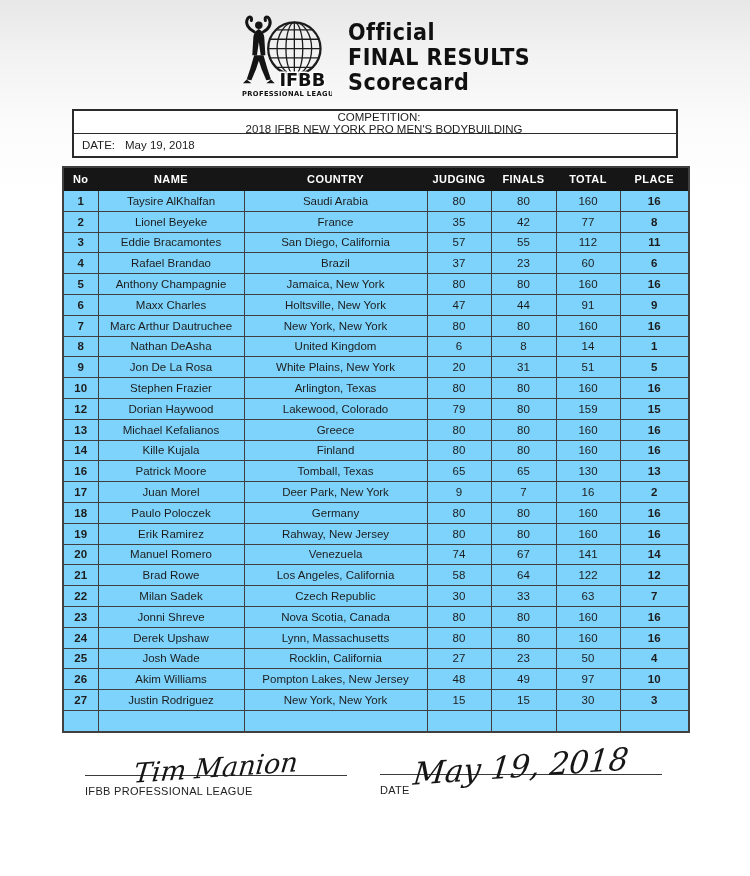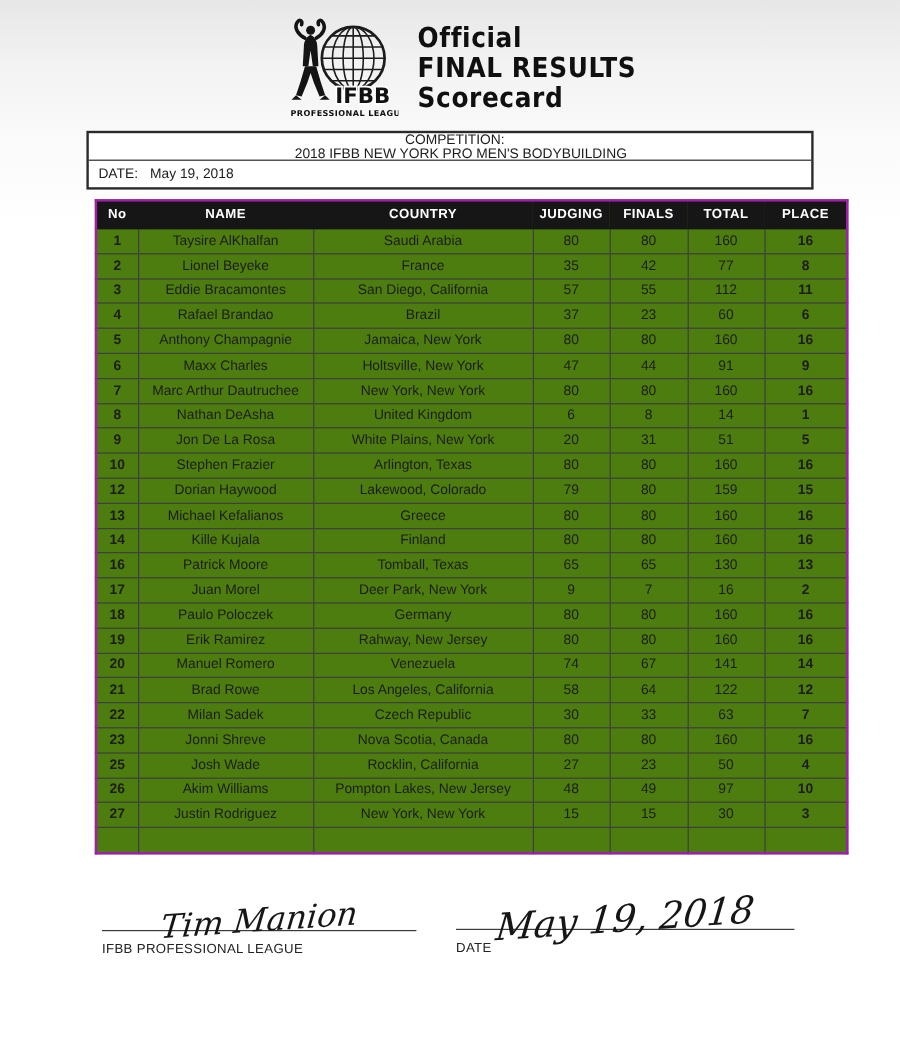--- a/index.html
+++ b/index.html
@@ -33,23 +33,22 @@
   .comp-cell .lbl{font-weight:400;}
   .comp-cell .val{margin-left:10px;}
   .cell-competition{width:100%;flex-direction:column;}
   .cell-place{width:323px;border-right:1.5px solid #2b2b2b;}
   .cell-date{flex:1;}
 
   
   table.results{
     position:absolute;top:166px;left:62px;width:626px;
     border-collapse:collapse;table-layout:fixed;
-    border:2px solid #a21caf;background:#4d7c0f;
+    border:2px solid #404040;background:#7dd3fc;
     font-size:11.5px;
-    margin-left:17px;
   }
   table.results col.c-no{width:35px;}
   table.results col.c-name{width:146px;}
   table.results col.c-country{width:183px;}
   table.results col.c-judging{width:64px;}
   table.results col.c-finals{width:65px;}
   table.results col.c-total{width:64px;}
   table.results col.c-place{width:69px;}
   table.results thead th{
     background:#161616;color:#fff;font-weight:700;font-size:11px;
@@ -338,20 +337,29 @@
         <tr>
           <td class="no">23</td>
           <td class="name">Jonni Shreve</td>
           <td class="country">Nova Scotia, Canada</td>
           <td class="judging">80</td>
           <td class="finals">80</td>
           <td class="total">160</td>
           <td class="place">16</td>
         </tr>
         <tr>
+          <td class="no">24</td>
+          <td class="name">Derek Upshaw</td>
+          <td class="country">Lynn, Massachusetts</td>
+          <td class="judging">80</td>
+          <td class="finals">80</td>
+          <td class="total">160</td>
+          <td class="place">16</td>
+        </tr>
+        <tr>
           <td class="no">25</td>
           <td class="name">Josh Wade</td>
           <td class="country">Rocklin, California</td>
           <td class="judging">27</td>
           <td class="finals">23</td>
           <td class="total">50</td>
           <td class="place">4</td>
         </tr>
         <tr>
           <td class="no">26</td>

